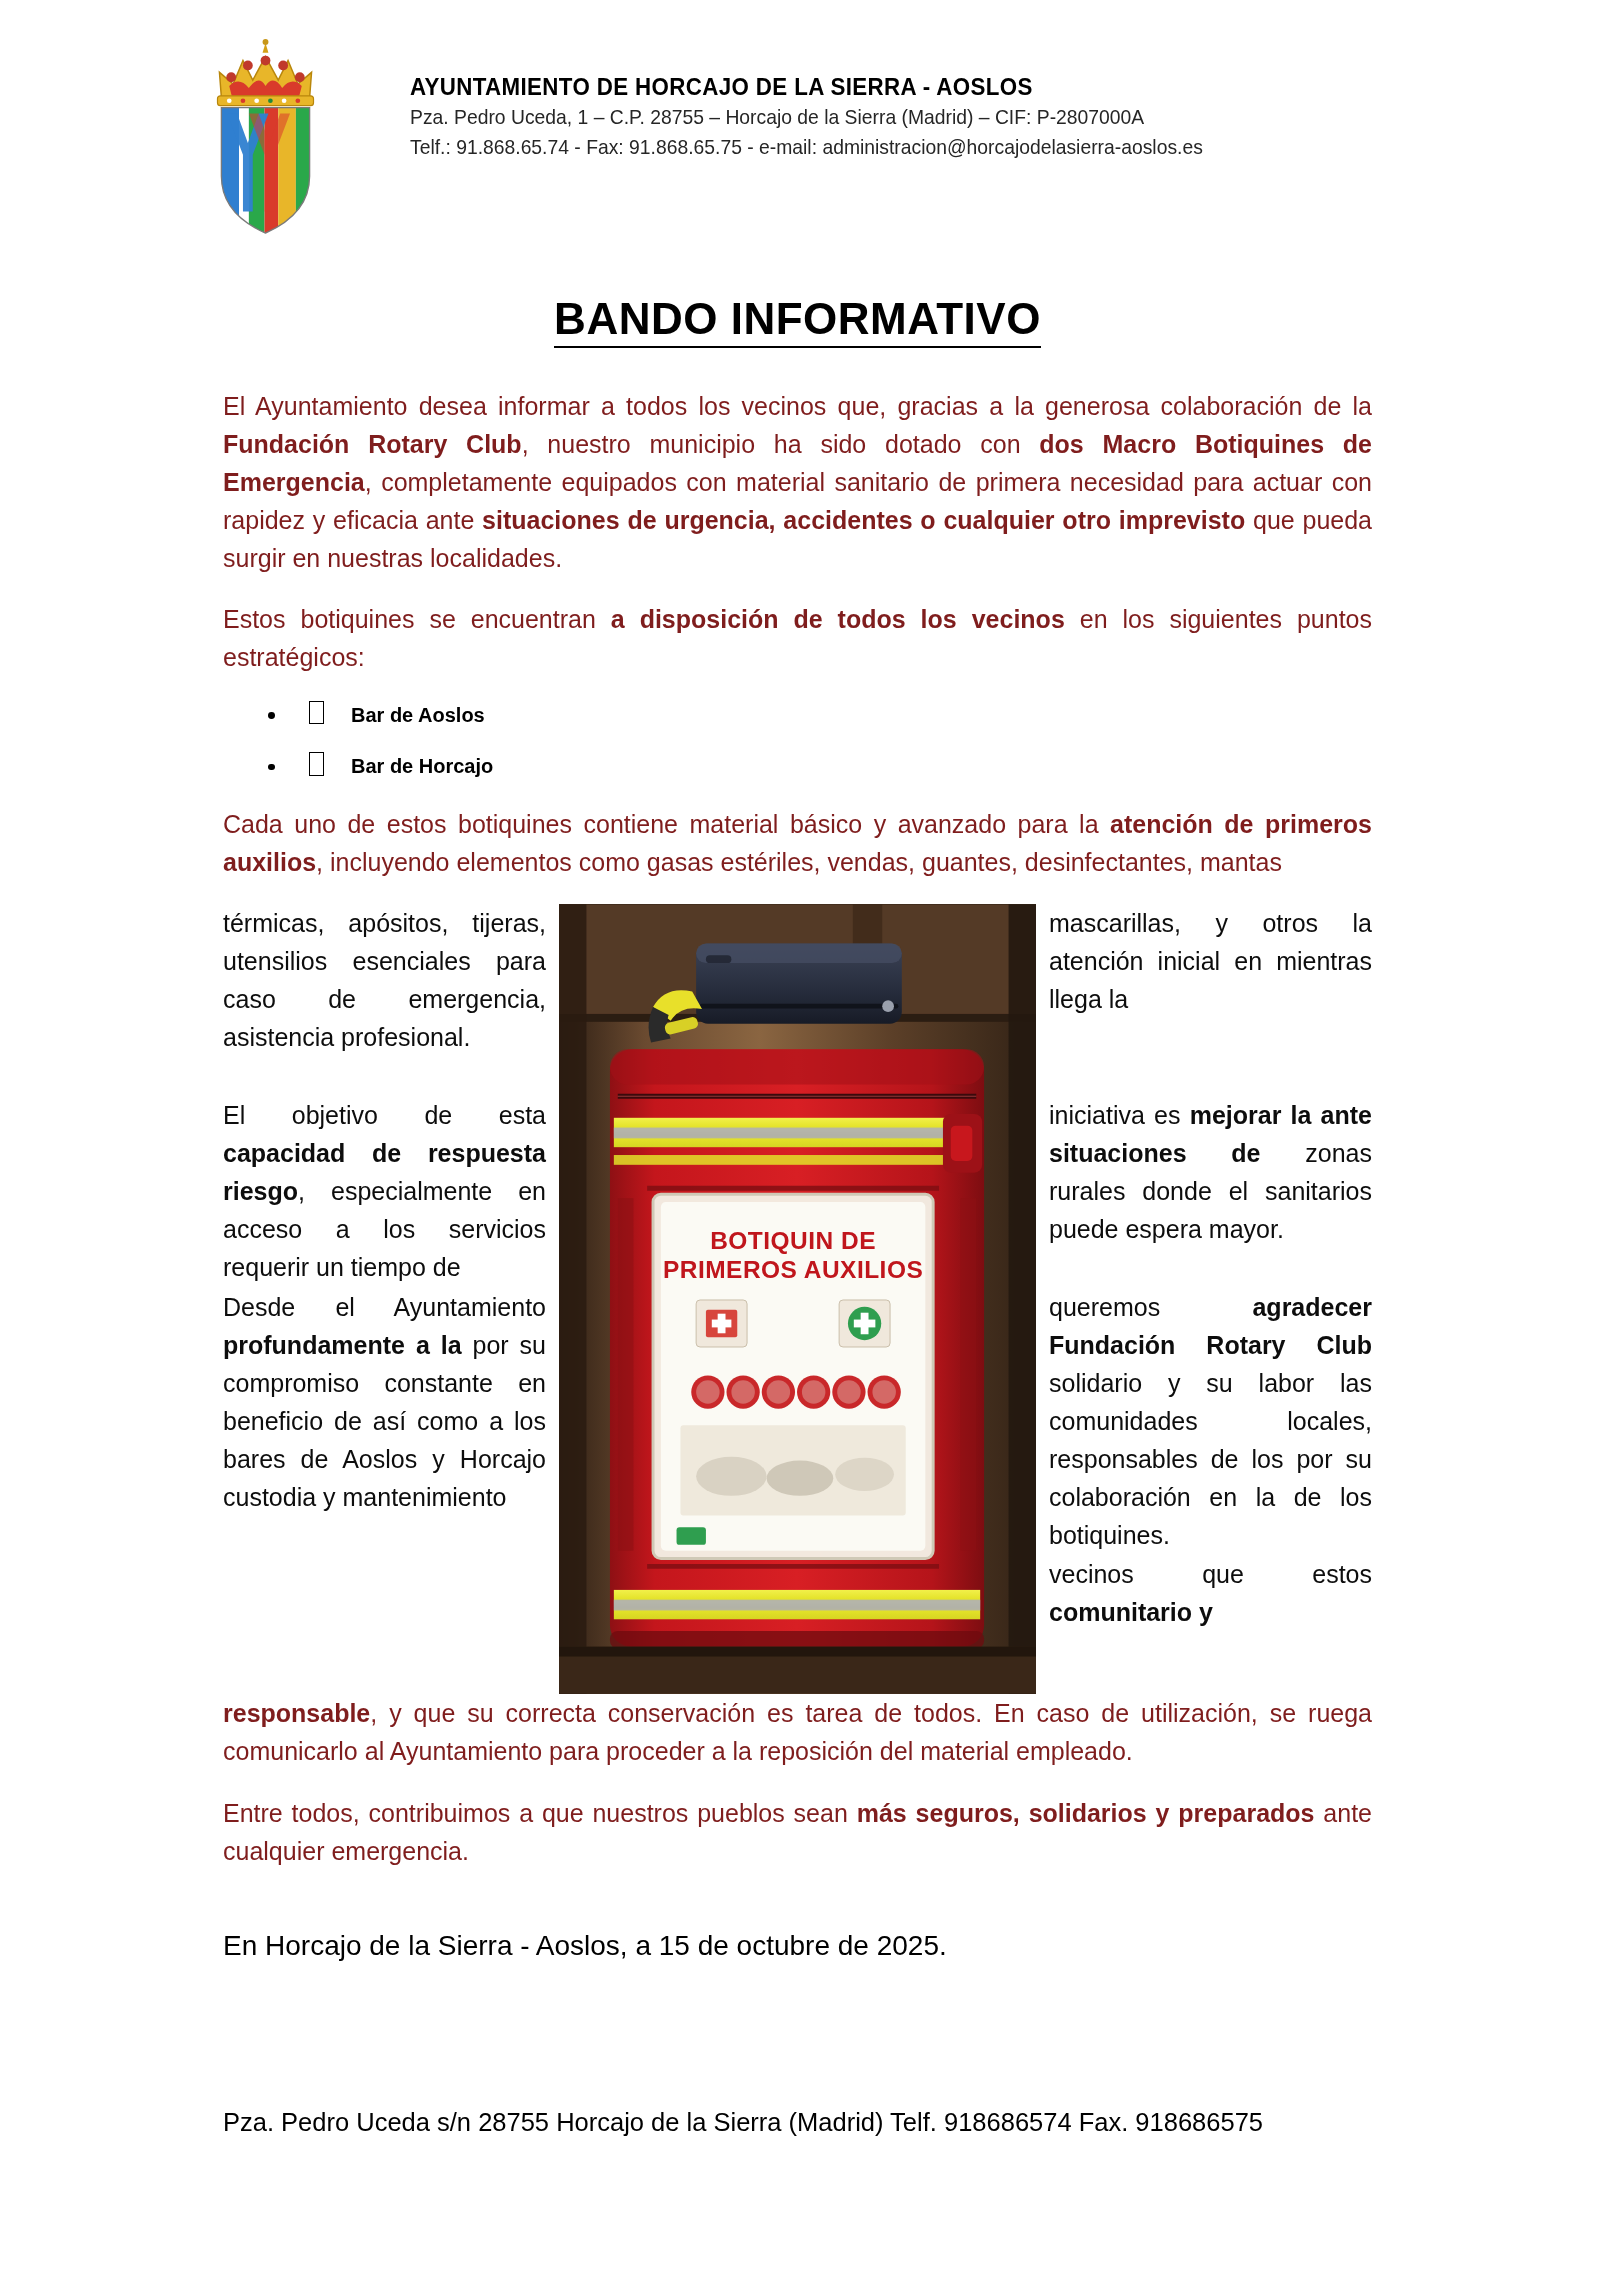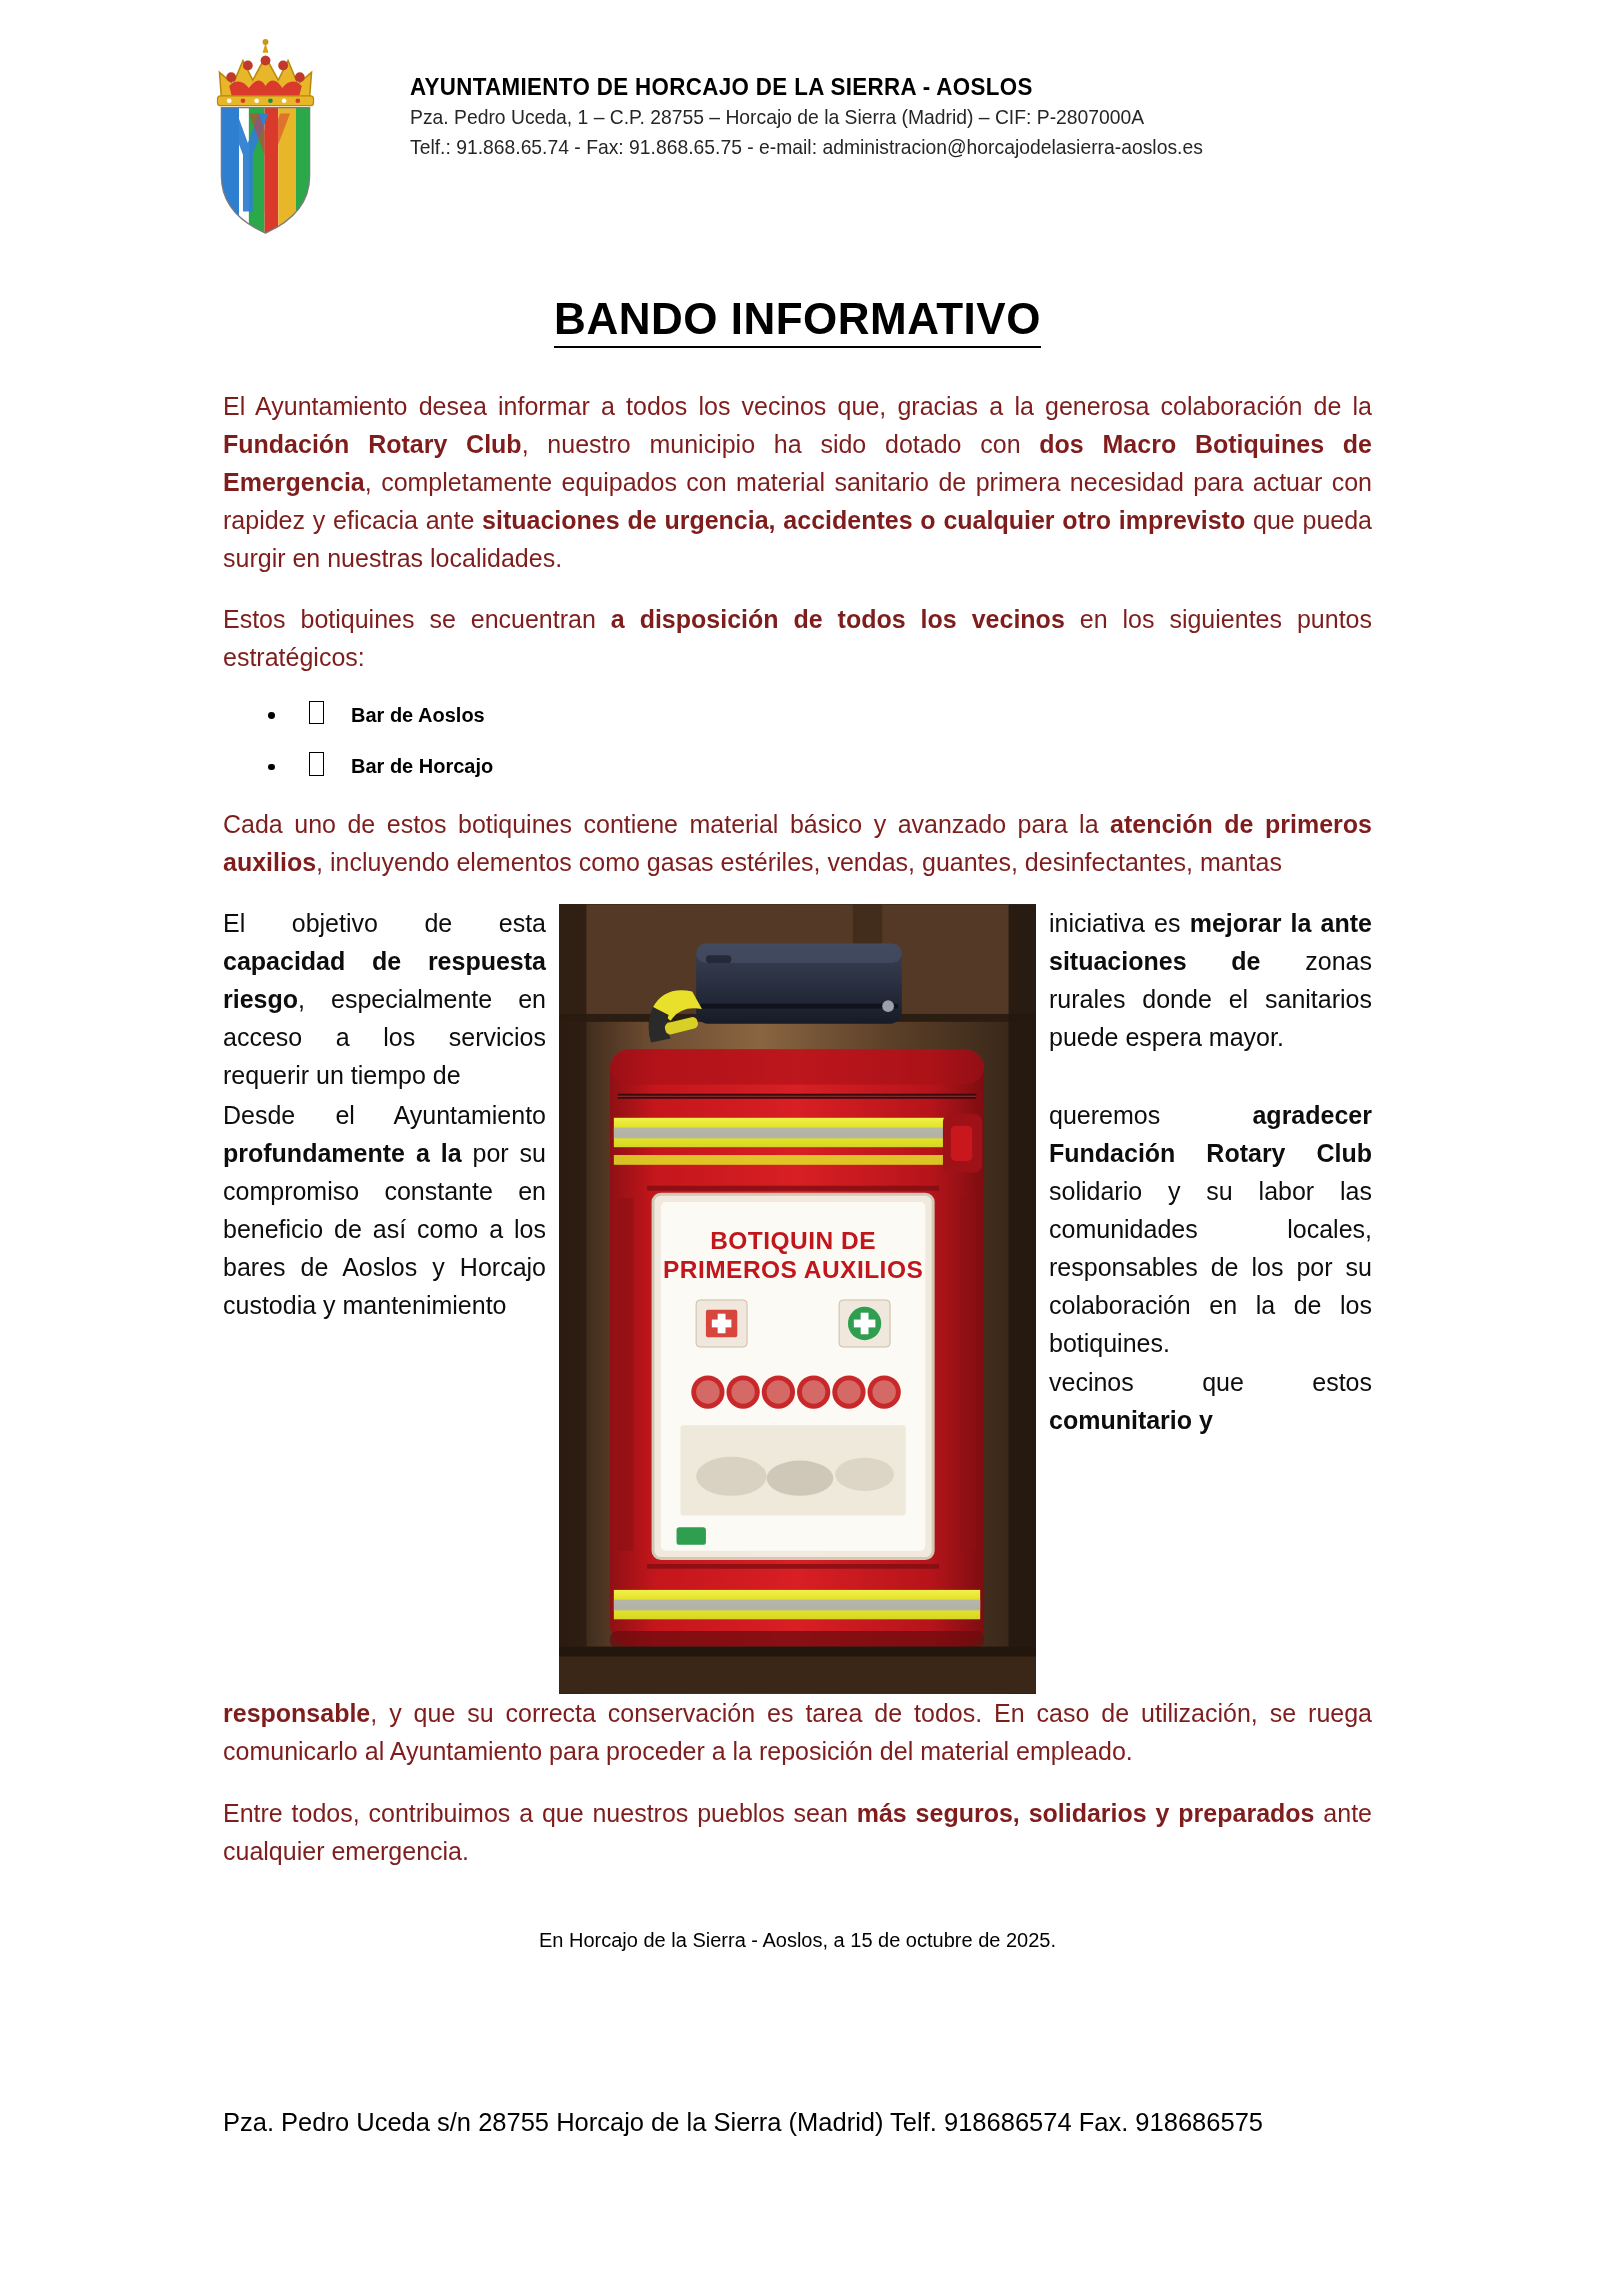--- a/index.html
+++ b/index.html
@@ -143,23 +143,22 @@
     width: 477px;
     height: 790px;
     z-index: 3;
     overflow: hidden;
     background: #3b2a1d;
   }
   .photo svg { display:block; width:477px; height:790px; }
 
   .closing {
     margin: 55px 0 0 0;
-    text-align: center;
-    font-family: "Liberation Sans", sans-serif;
-    font-size: 20px;
+    font-family: "Liberation Sans", sans-serif;
+    font-size: 28px;
     line-height: 1.5;
   }
 
   .footer {
     position: absolute;
     left: 223px;
     top: 2105px;
     width: 1176px;
     font-family: "Liberation Sans", sans-serif;
     font-size: 25.5px;
@@ -395,20 +394,24 @@
 
             <rect x="60" y="300" width="16" height="360" fill="#8d1014" opacity="0.55"></rect>
             <rect x="410" y="300" width="16" height="360" fill="#8d1014" opacity="0.5"></rect>
           </g>
 
           <rect x="0" y="758" width="487" height="48" fill="#3a2718"></rect>
           <rect x="0" y="758" width="487" height="10" fill="#22160d"></rect>
         </svg>
       </div>
 
+      <div class="cols" style="height:192px;">
+        <p class="colpar col-l">térmicas, apósitos, tijeras, utensilios esenciales para caso de emergencia, asistencia profesional.</p>
+        <p class="colpar col-r">mascarillas, y otros la atención inicial en mientras llega la</p>
+      </div>
 
       <div class="cols" style="height:192px;text-decoration:underline;">
         <p class="colpar col-l"><span>El objetivo de esta </span><b>capacidad de respuesta riesgo</b><span>, especialmente en acceso a los servicios requerir un tiempo de</span></p>
         <p class="colpar col-r"><span>iniciativa es </span><b>mejorar la ante situaciones de</b><span> zonas rurales donde el sanitarios puede espera mayor.</span></p>
       </div>
 
       <div class="cols" style="height:267px;">
         <p class="colpar col-l"><span>Desde el Ayuntamiento </span><b>profundamente a la</b><span> por su compromiso constante en beneficio de así como a los bares de Aoslos y Horcajo custodia y mantenimiento</span></p>
         <p class="colpar col-r"><span>queremos </span><b>agradecer Fundación Rotary Club</b><span> solidario y su labor las comunidades locales, responsables de los por su colaboración en la de los botiquines.</span></p>
       </div>

